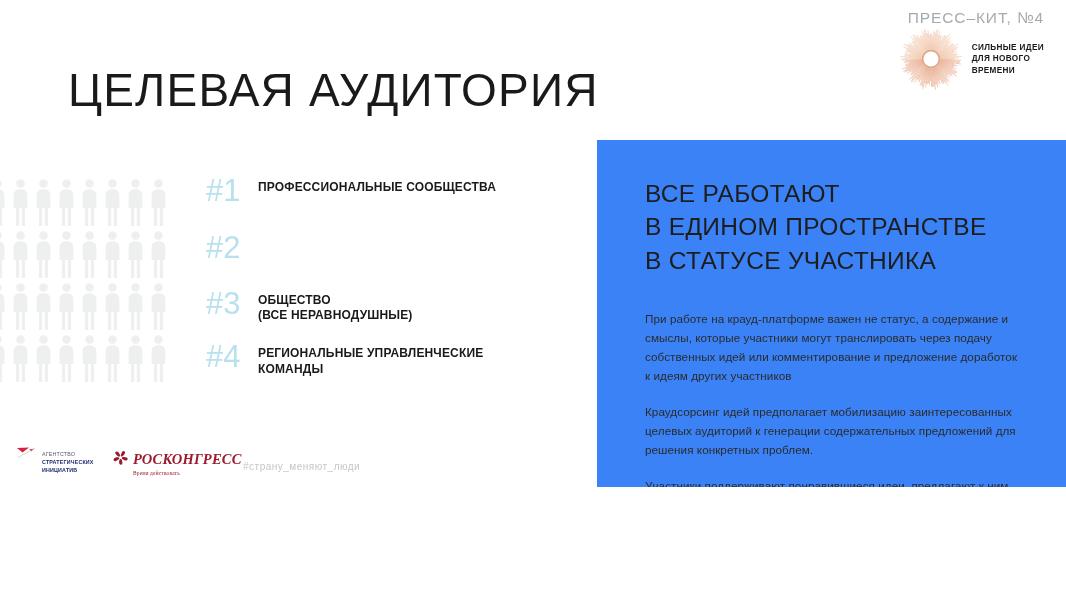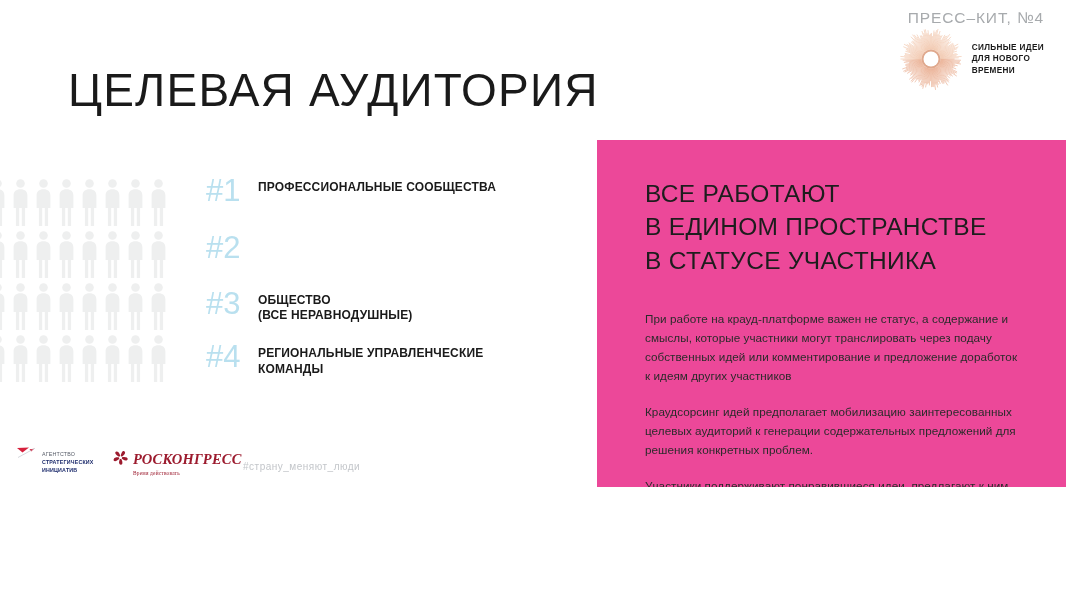--- a/index.html
+++ b/index.html
@@ -116,21 +116,21 @@
   .row-h2 { margin-bottom: 26px; }
   .row-h3 { margin-bottom: 18px; }
 
   
   .info-panel {
     position: absolute;
     left: 597px;
     top: 140px;
     width: 469px;
     height: 460px;
-    background: #ec4899;
+    background: #3b82f6;
   }
   .panel-heading {
     position: absolute;
     left: 48px;
     top: 37px;
     font-size: 24.5px;
     font-weight: 300;
     color: #1d1d1d;
     line-height: 1.36;
     letter-spacing: 0.3px;

